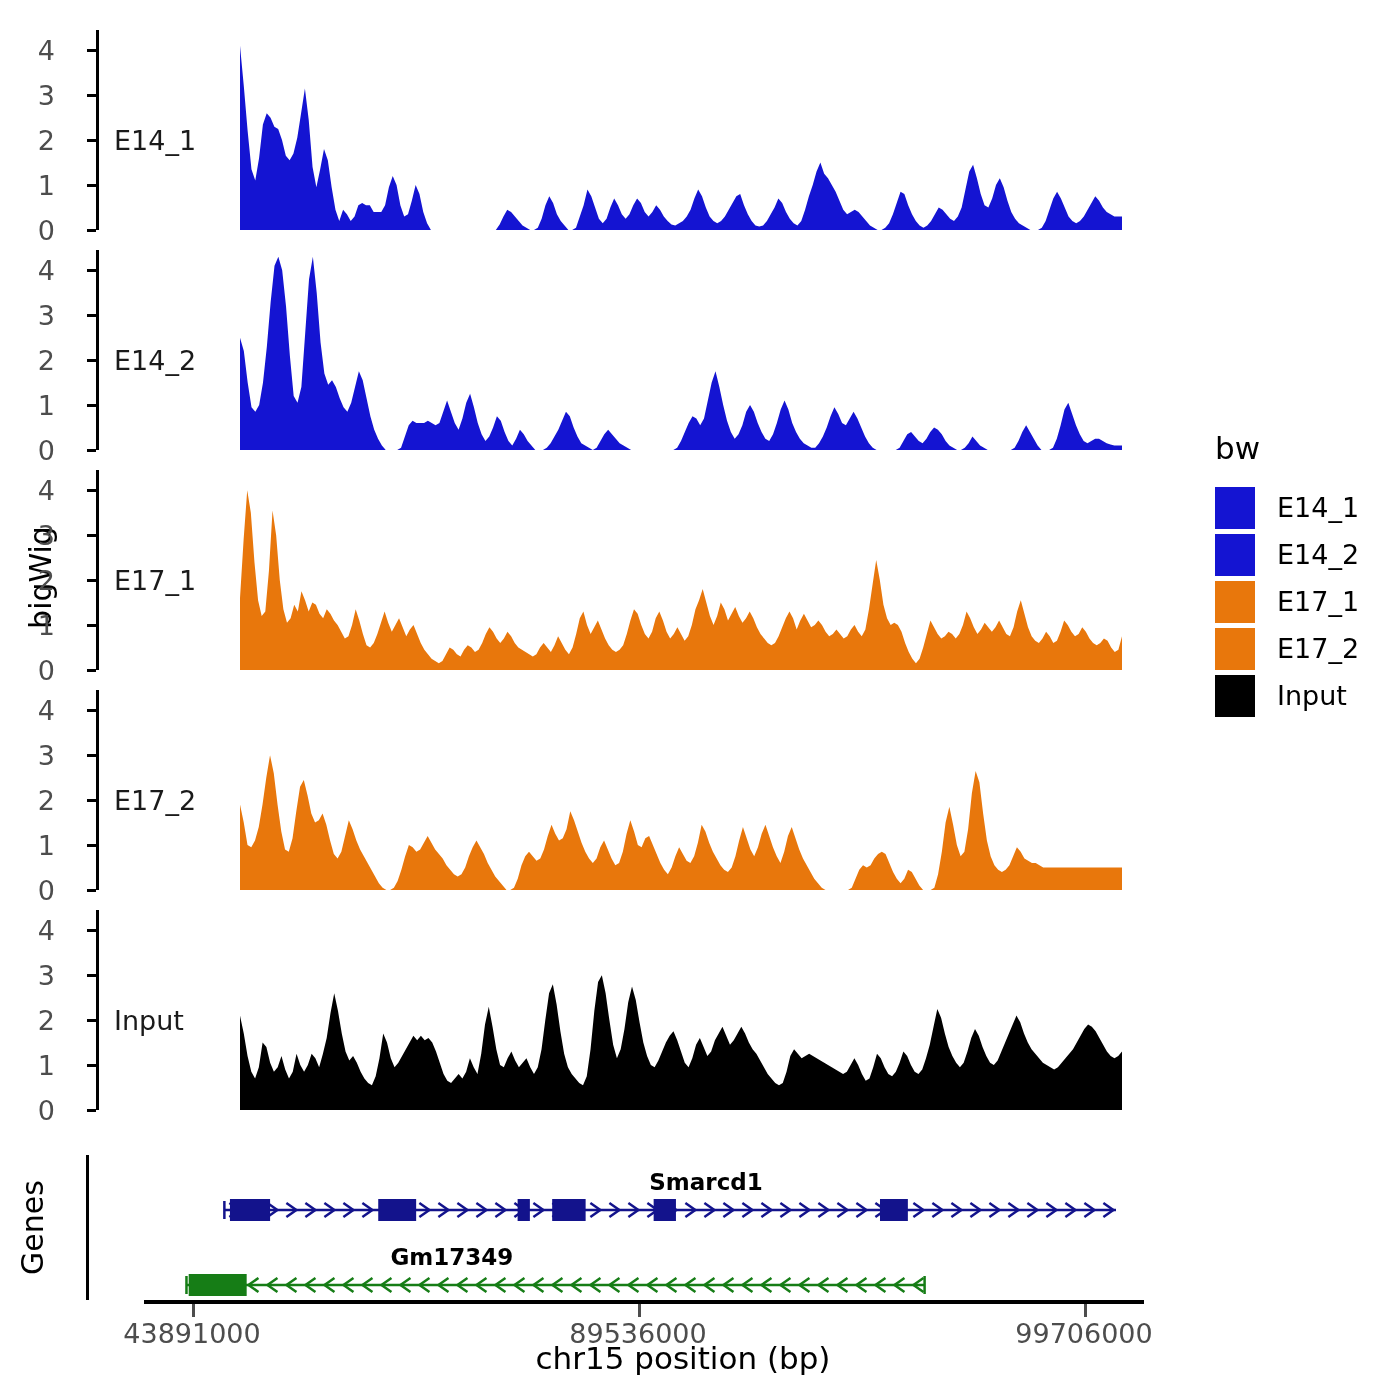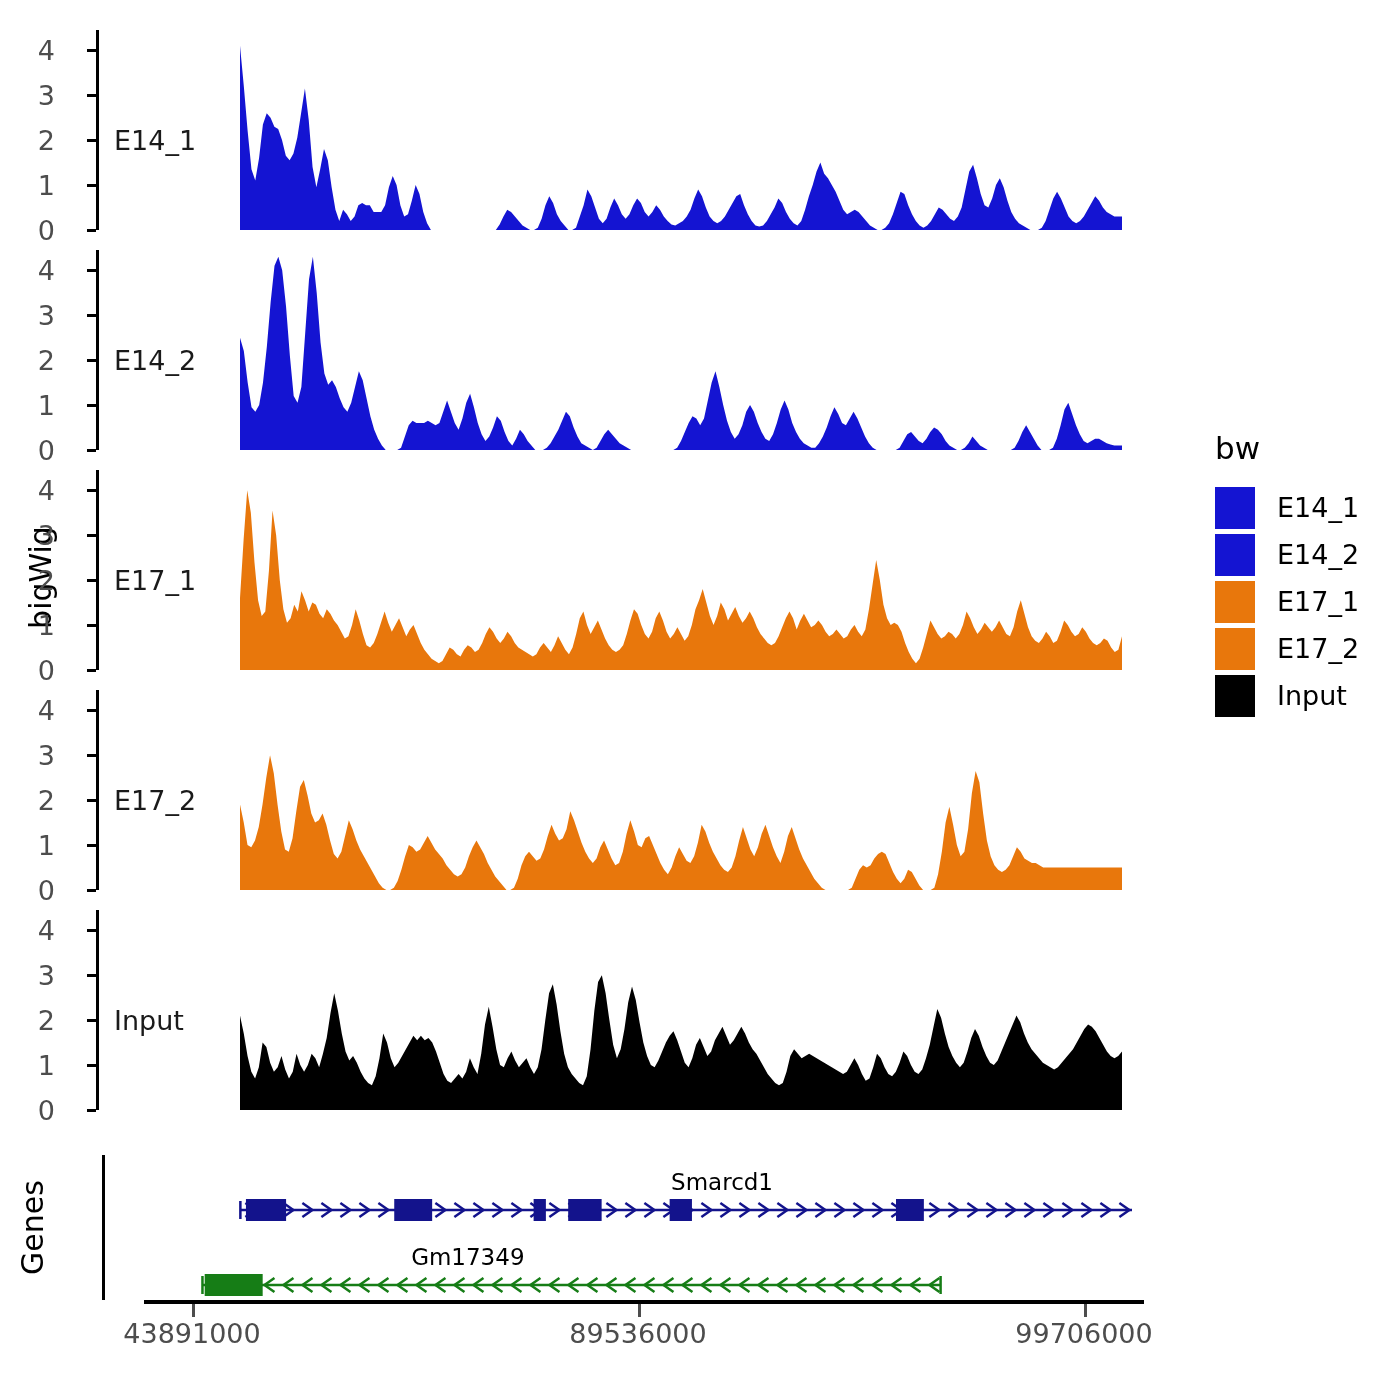--- a/index.html
+++ b/index.html
@@ -33,21 +33,21 @@
     position:absolute;right:104%;font-size:27px;color:#4d4d4d;
     transform:translateY(-50%);white-space:nowrap;line-height:1;
   }
   .track-label{
     position:absolute;font-size:27px;color:#1a1a1a;white-space:nowrap;
     transform:translateY(-50%);
   }
   .wave{position:absolute;left:0;top:0;width:100%;height:100%;display:block;}
 
   
-  #genes-panel{position:absolute;left:102px;top:1155px;width:1030px;height:145px;}
+  #genes-panel{position:absolute;left:86px;top:1155px;width:1030px;height:145px;font-weight:bold;}
   #genes-panel .spine{position:absolute;left:0;top:0;width:3px;height:145px;background:#000;}
   .gene-svg{position:absolute;left:0;top:0;width:1030px;height:145px;}
   .gene-name{font-size:23px;fill:#000;font-family:"DejaVu Sans",sans-serif;}
 
   
   #xaxis{position:absolute;left:144px;top:1300px;width:1000px;height:4px;background:#000;}
   .xtick{position:absolute;top:0px;width:3px;height:13px;background:#4d4d4d;}
   .xticklabel{
     position:absolute;top:16px;font-size:27px;color:#4d4d4d;
     transform:translateX(-50%);white-space:nowrap;
@@ -60,20 +60,21 @@
   .legend-swatch{width:40px;height:42px;flex:none;}
   .legend-label{font-size:27px;color:#000;margin-left:22px;white-space:nowrap;}
 </style>
 </head>
 <body>
 
 <div id="root">
 
   <div class="axis-title" id="bigwig-axis-title">bigWig</div>
   <div class="axis-title" id="genes-axis-title">Genes</div>
+  <div class="axis-title" id="x-axis-title">chr15 position (bp)</div>
 
   <div id="tracks">
       <div class="panel" style="top: 30px; height: 200px;">
         <div class="spine"></div>
         <div class="tick" style="top: 198.5px;"></div>
         <div class="ticklabel" style="top: 200px;">0</div>
         <div class="tick" style="top: 153.556px;"></div>
         <div class="ticklabel" style="top: 155.056px;">1</div>
         <div class="tick" style="top: 108.612px;"></div>
         <div class="ticklabel" style="top: 110.112px;">2</div>

